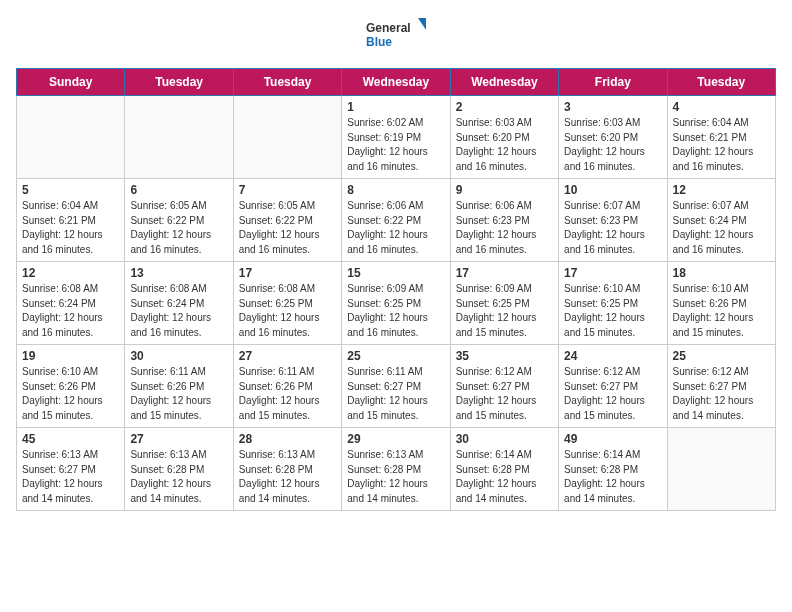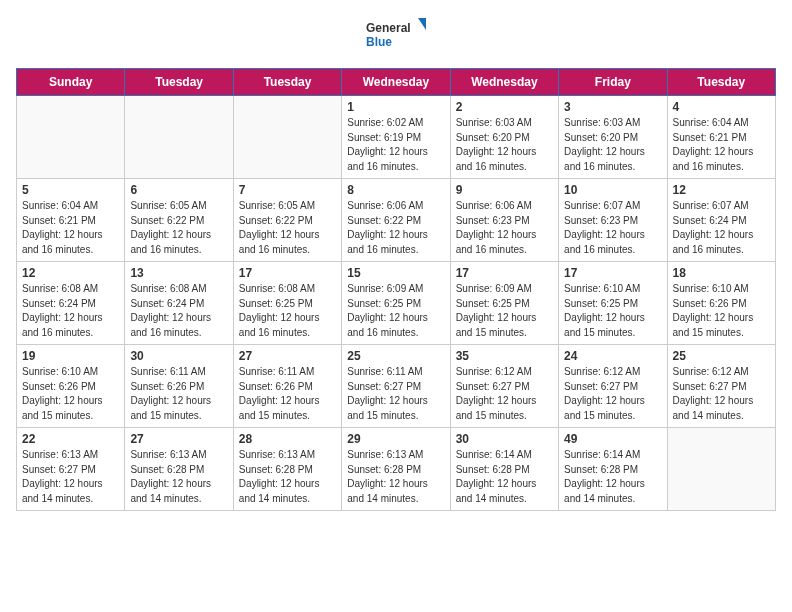--- a/index.html
+++ b/index.html
@@ -282,21 +282,21 @@
         <td>
           <div class="day-num">25</div>
           <div class="day-info" style="white-space: pre-line;">Sunrise: 6:12 AM
 Sunset: 6:27 PM
 Daylight: 12 hours
 and 14 minutes.</div>
         </td>
       </tr>
       <tr>
         <td>
-          <div class="day-num">22</div>
+          <div class="day-num">45</div>
           <div class="day-info" style="white-space: pre-line;">Sunrise: 6:13 AM
 Sunset: 6:27 PM
 Daylight: 12 hours
 and 14 minutes.</div>
         </td>
         <td>
           <div class="day-num">27</div>
           <div class="day-info" style="white-space: pre-line;">Sunrise: 6:13 AM
 Sunset: 6:28 PM
 Daylight: 12 hours

